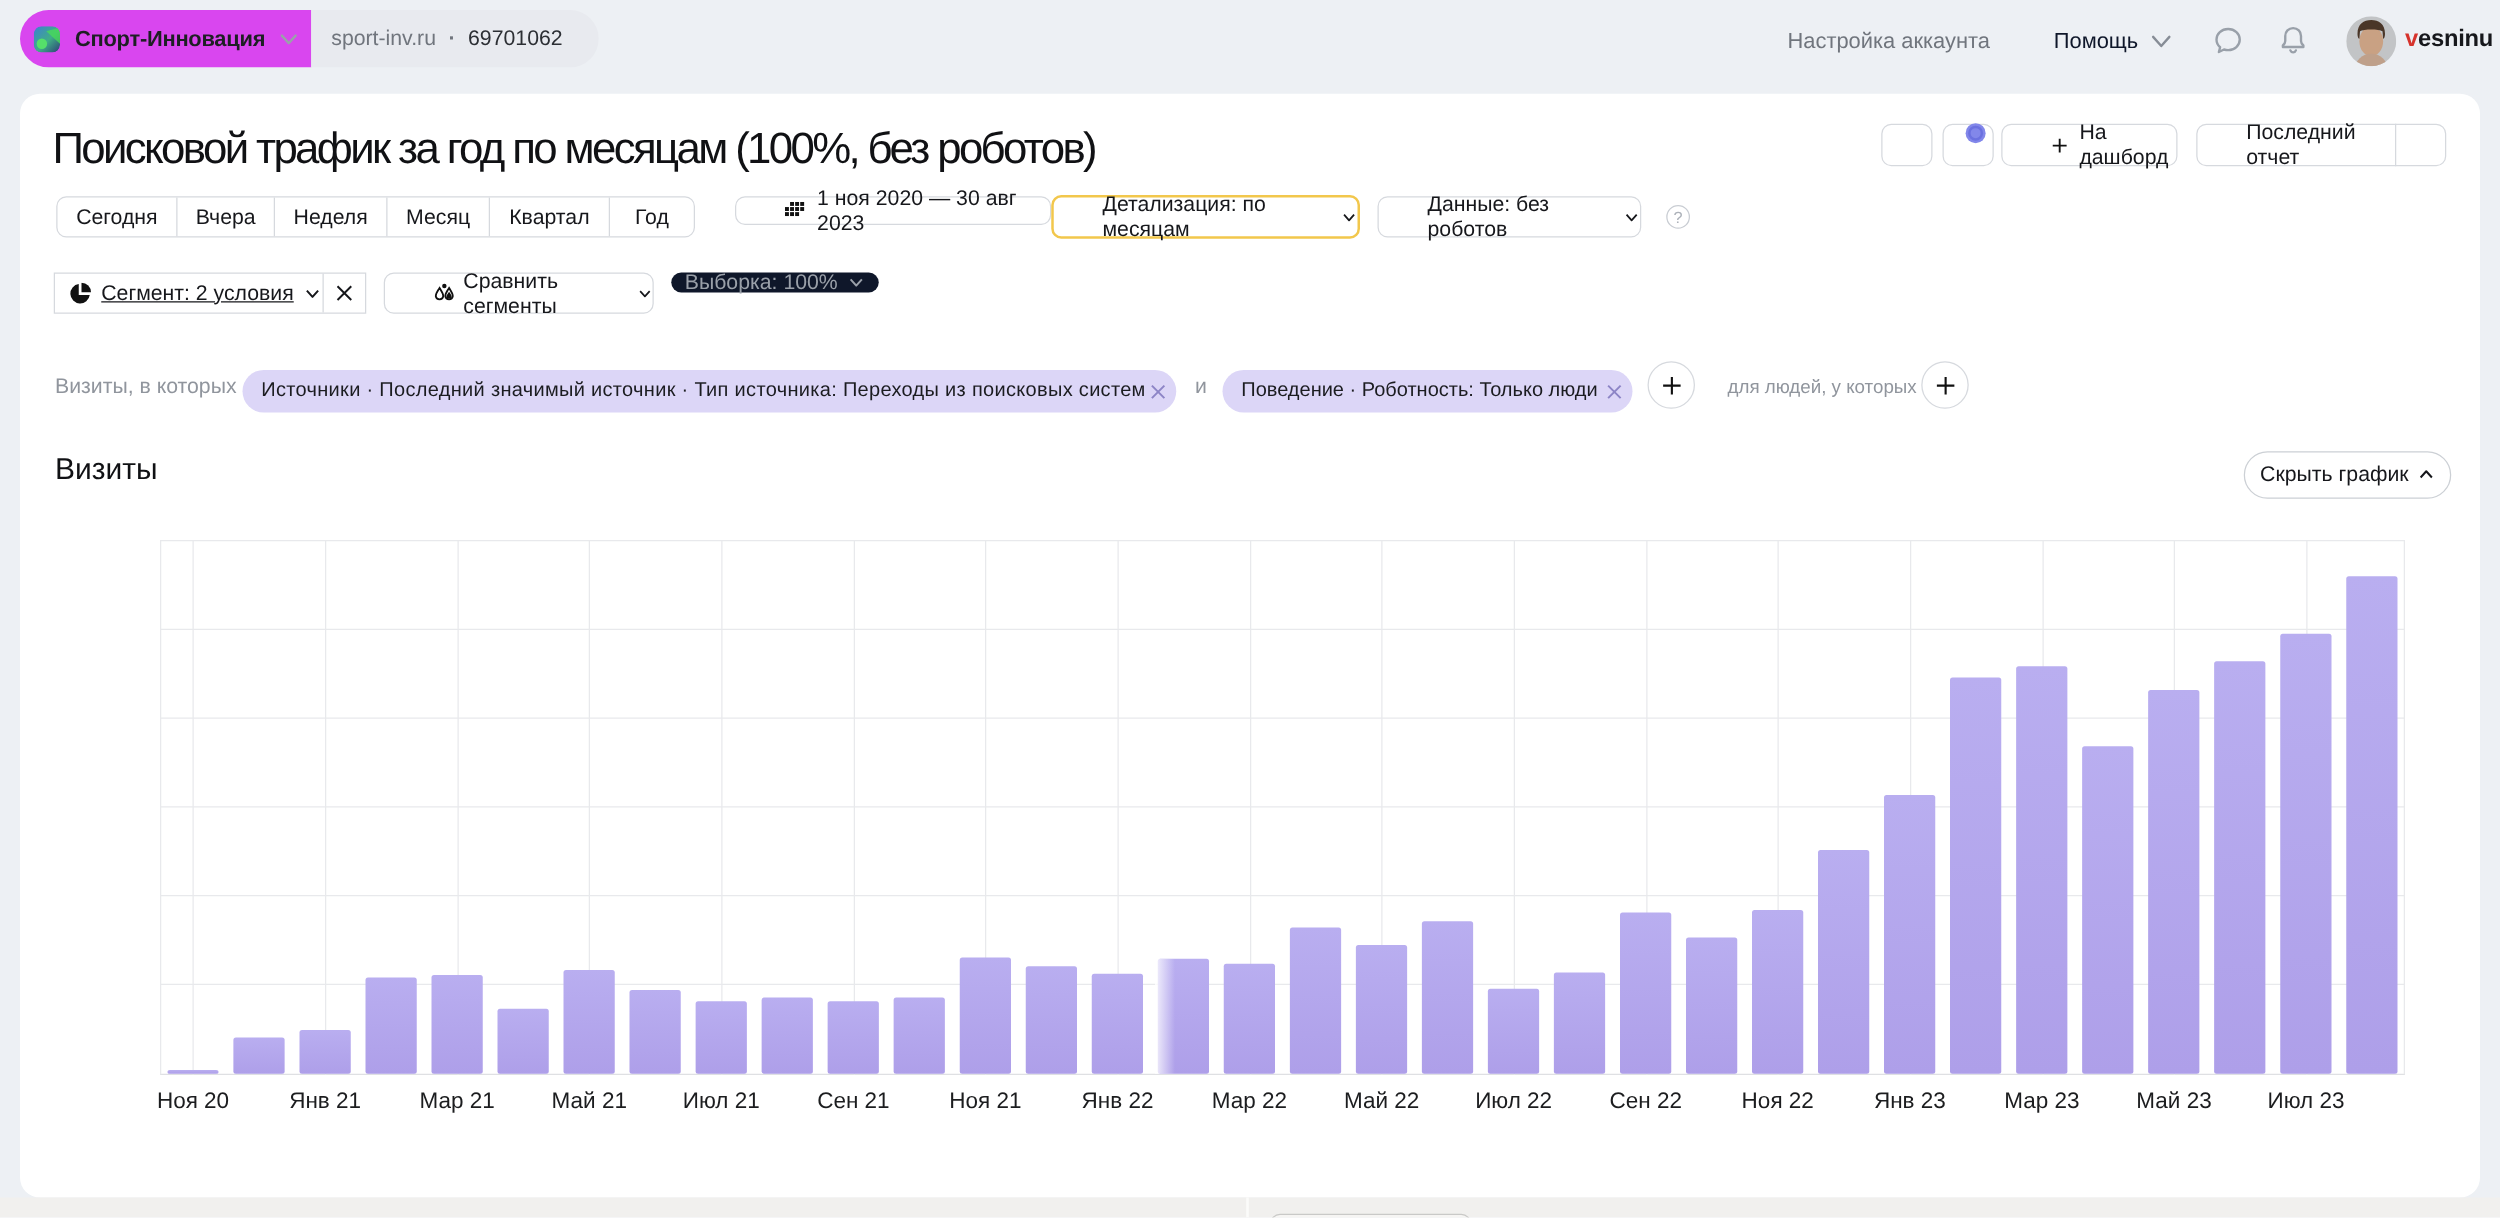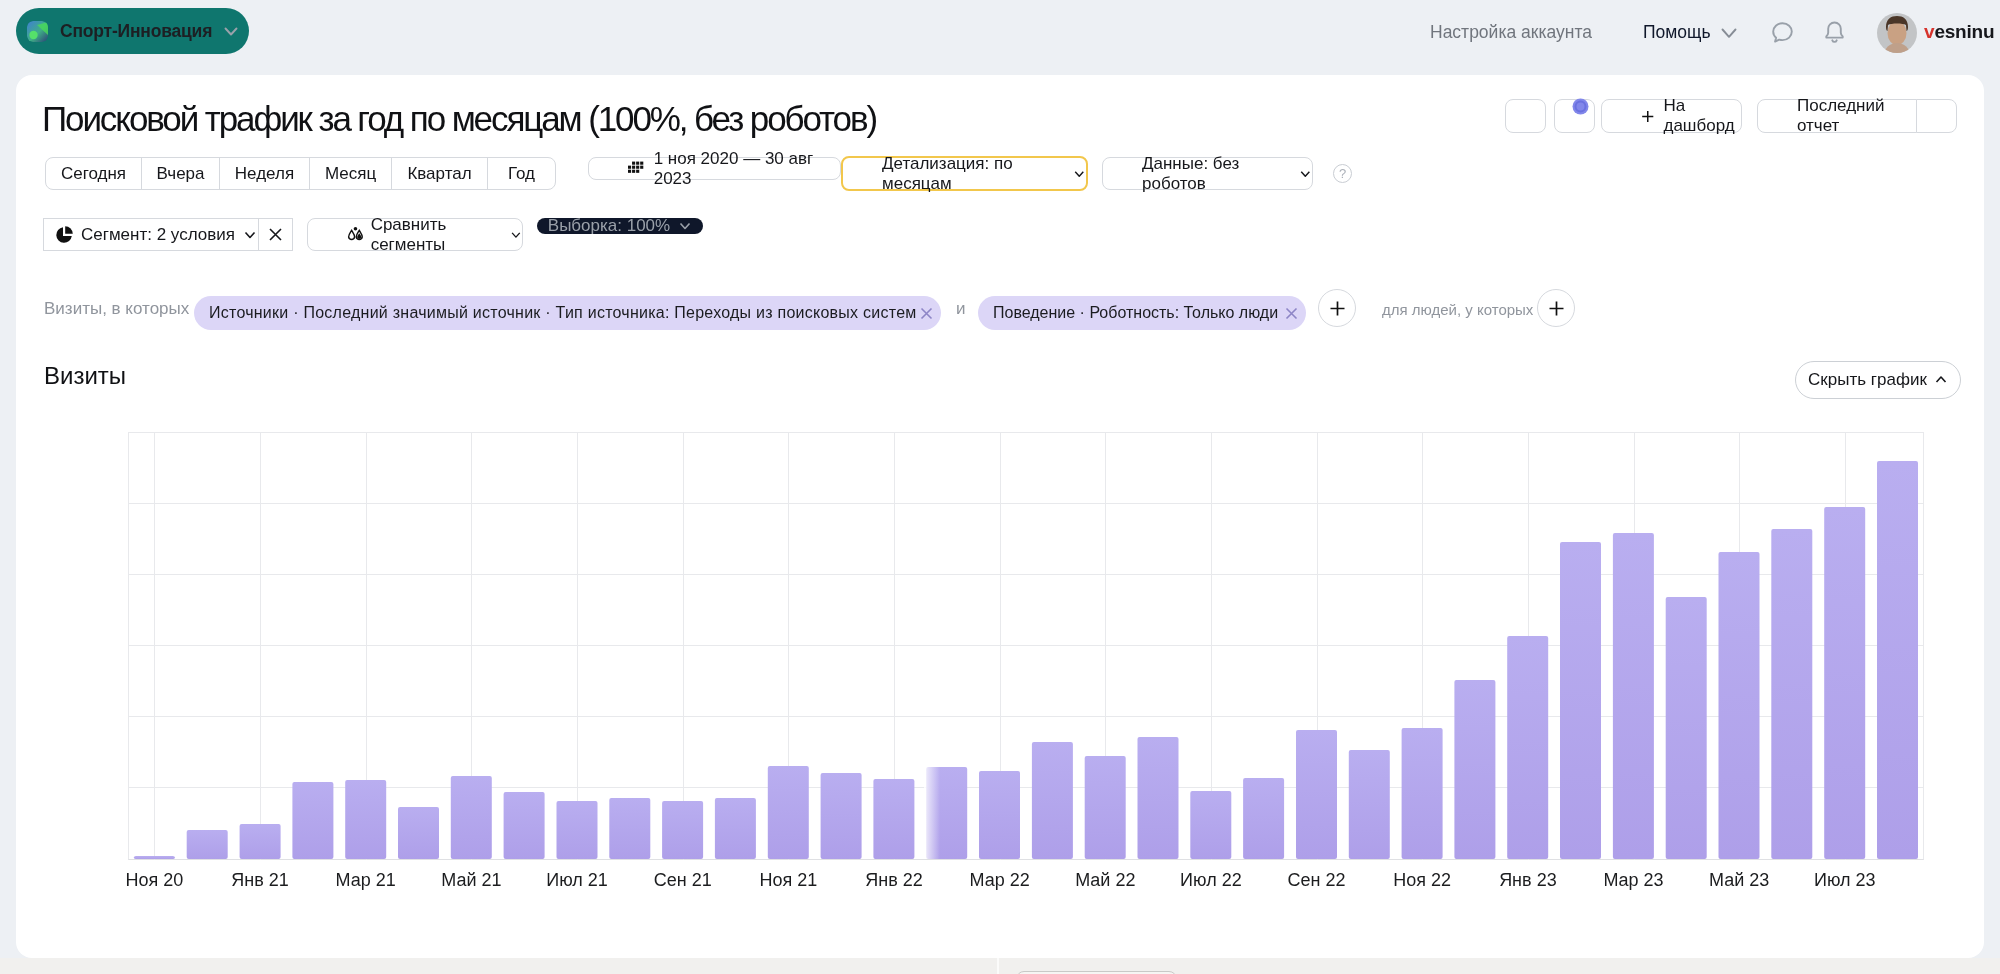--- a/index.html
+++ b/index.html
@@ -4,37 +4,42 @@
 *{margin:0;padding:0;box-sizing:border-box;}
 html,body{width:2000px;height:974px;overflow:hidden;}
 body{background:#edf0f4;font-family:"Liberation Sans",sans-serif;position:relative;color:#16171b;}
 .abs{position:absolute;}
 .card{position:absolute;left:16px;top:75px;width:1968px;height:883px;background:#fff;border-radius:16px;}
 .btn{position:absolute;background:#fff;border:1px solid #d6d9de;border-radius:8px;display:flex;align-items:center;justify-content:center;font-size:17px;color:#16171b;padding-left:39px;}
 </style></head>
 <body>
 
 <div class="abs" style="left:16px;top:8px;height:46px;border-radius:23px;overflow:hidden;display:flex;">
-  <div style="background:#0f766e;width:233px;display:flex;align-items:center;padding-left:11px;">
+  <div style="background:#d946ef;width:233px;display:flex;align-items:center;padding-left:11px;">
     <svg width="21" height="21" viewBox="0 0 21 21" style="border-radius:6px;">
       <defs>
           <linearGradient id="appg" x1="0" y1="0" x2="1" y2="1">
         <stop offset="0" stop-color="#3e7fd4"></stop>
             <stop offset="0.55" stop-color="#3fae86"></stop>
             <stop offset="1" stop-color="#2b3f77"></stop>
       </linearGradient>
         </defs>
       <rect width="21" height="21" rx="6" fill="url(#appg)"></rect>
       <path d="M10 4 L21 1 L21 14 Z" fill="#4ade56" opacity="0.75"></path>
       <circle cx="6.5" cy="14" r="4.2" fill="#55e06a"></circle>
     </svg>
     <span style="font-size:17.5px;font-weight:bold;color:#1d1f23;margin-left:12px;letter-spacing:-0.2px;">Спорт-Инновация</span>
     <svg width="18" height="16" viewBox="0 0 18 16" style="margin-left:10px;">
         <path d="M3.5 5.5 L9 11.5 L14.5 5.5" fill="none" stroke="#9aa1aa" stroke-width="1.9" stroke-linecap="round" stroke-linejoin="round"></path>
       </svg>
+  </div>
+  <div style="background:#e8eaef;width:230px;display:flex;align-items:center;padding-left:16px;font-size:17px;">
+    <span style="color:#70757d;">sport-inv.ru</span>
+      <span style="color:#70757d;margin:0 10px;font-weight:bold;">·</span>
+      <span style="color:#2c2f34;">69701062</span>
   </div>
 </div>
 
 <div class="abs" style="left:1430px;top:22px;font-size:17.5px;color:#70757d;">Настройка аккаунта</div>
 <div class="abs" style="left:1643px;top:22px;font-size:17.5px;color:#0f172a;">Помощь</div>
 <svg class="abs" style="left:1718px;top:25px;" width="22" height="16" viewBox="0 0 22 16">
     <path d="M4.5 4.5 L11 11.8 L17.5 4.5" fill="none" stroke="#878d96" stroke-width="1.9" stroke-linecap="round" stroke-linejoin="round"></path>
   </svg>
 
 <svg class="abs" style="left:1770px;top:20px;" width="25" height="25" viewBox="0 0 25 25">
@@ -134,21 +139,21 @@
       <path d="M2.5 4.5 L7 9.5 L11.5 4.5" fill="none" stroke="#16171b" stroke-width="1.6" stroke-linejoin="round"></path>
     </svg>
 </div>
 <div class="btn" style="left:1102px;top:157px;width:211px;height:33px;">Данные: без роботов
   <svg width="14" height="14" viewBox="0 0 14 14" style="margin-left:8px;">
       <path d="M2.5 4.5 L7 9.5 L11.5 4.5" fill="none" stroke="#16171b" stroke-width="1.6" stroke-linejoin="round"></path>
     </svg>
 </div>
 <div class="abs" style="left:1333px;top:164px;width:19px;height:19px;border:1.5px solid #c9cdd3;border-radius:50%;color:#abb0b8;font-size:13px;display:flex;align-items:center;justify-content:center;">?</div>
 
-<div class="abs" style="left:43px;top:218px;width:250px;height:33px;border:1px solid #d6d9de;border-radius:0;background:#fff;display:flex;font-size:17px;">
+<div class="abs" style="left:43px;top:218px;width:250px;height:33px;border:1px solid #d6d9de;border-radius:0;background:#fff;display:flex;font-size:17px;text-decoration:underline;">
   <div style="width:215px;display:flex;align-items:center;border-right:1px solid #d6d9de;padding-left:11px;">
     <svg width="18" height="18" viewBox="0 0 18 18" style="margin-right:8px;">
       <path d="M8 1.2 A7.8 7.8 0 1 0 16.8 10 L8 10 Z" fill="#111"></path>
       <path d="M10.2 0.2 L10.2 7.8 L17.8 7.8 A 7.6 7.6 0 0 0 10.2 0.2 Z" fill="#111"></path>
     </svg>
     Сегмент: 2 условия
     <svg width="14" height="14" viewBox="0 0 14 14" style="margin-left:8px;">
         <path d="M2.5 4.5 L7 9.5 L11.5 4.5" fill="none" stroke="#16171b" stroke-width="1.6" stroke-linejoin="round"></path>
       </svg>
   </div>

